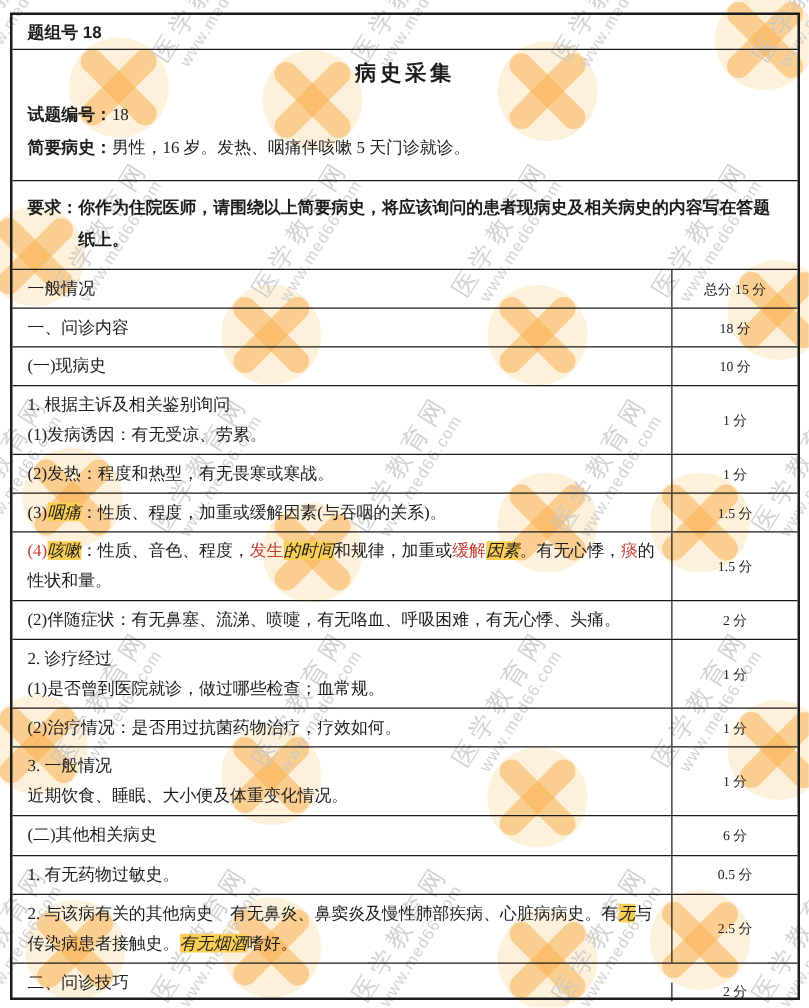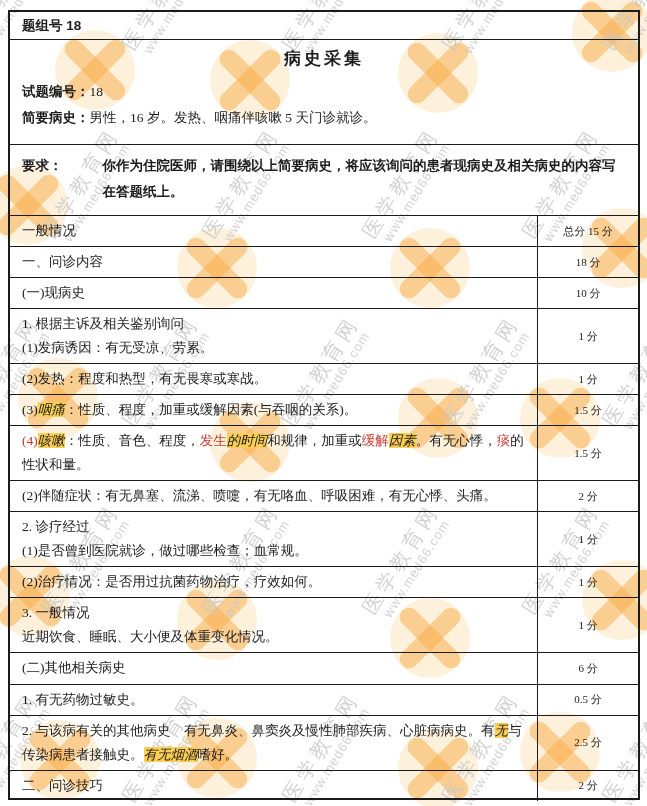--- a/index.html
+++ b/index.html
@@ -20,26 +20,26 @@
   .frame{
     position:absolute;left:8px;top:10px;right:7px;bottom:6px;z-index:1;
     border:2px solid #1b1b1b;display:flex;flex-direction:column;background:transparent;
   }
   .hei{font-family:"Liberation Sans","DejaVu Sans",sans-serif;font-weight:700;}
   .group-row{border-bottom:1px solid #1b1b1b;padding:5px 12px 4px;font-size:13.5px;flex:0 0 auto;}
   .head-block{border-bottom:1px solid #1b1b1b;padding:4px 12px 12px;flex:0 0 auto;}
   .doc-title{text-align:center;font-size:17px;letter-spacing:3px;margin:3px 0 9px;}
   .meta-line{font-size:13.5px;line-height:1.95;}
   .req-row{border-bottom:1px solid #1b1b1b;padding:8px 12px 10px;font-size:13.5px;flex:0 0 auto;}
-  .req-flex{display:flex;gap:40px;}
+  .req-flex{display:flex;}
   .req-label{flex:0 0 auto;line-height:1.95;}
   .req-body{flex:1;line-height:1.95;}
   .table-body{flex:1 1 auto;display:flex;flex-direction:column;}
   .trow{display:flex;border-bottom:1px solid #1b1b1b;flex:1 0 auto;min-height:30px;}
-  .trow:last-child{border-bottom:none;}
+  .trow:last-child{border-bottom:none;align-items:flex-end;}
   .cell-main{flex:1 1 auto;padding:3px 12px;display:flex;flex-direction:column;justify-content:center;font-size:13.5px;line-height:1.78;}
   .cell-score{flex:0 0 100px;border-left:1px solid #1b1b1b;display:flex;align-items:center;justify-content:center;font-size:11px;text-align:center;}
   .seg-red{color:var(--accent-red,#c43a2e);}
   .seg-hl{background:var(--hl-yellow,#fbcf55);font-style:italic;}
 </style>
 </head>
 <body>
 
 <div class="wm-layer" id="wm-layer">
     <div class="wm-circle" style="left: 55px; top: 30px;">

